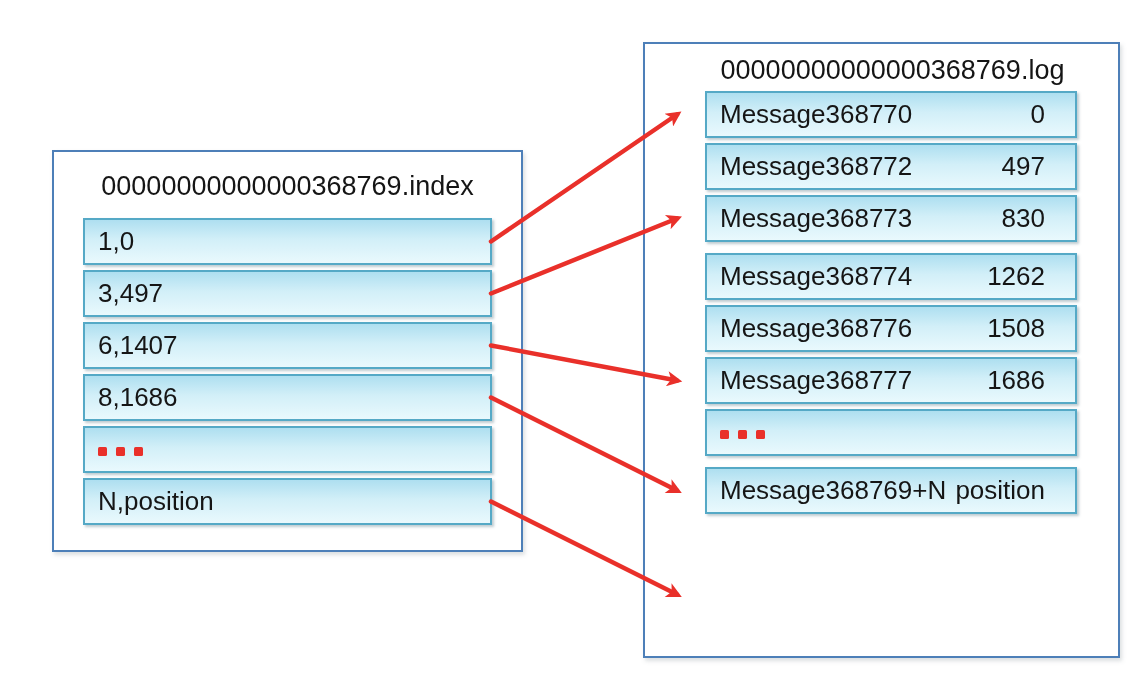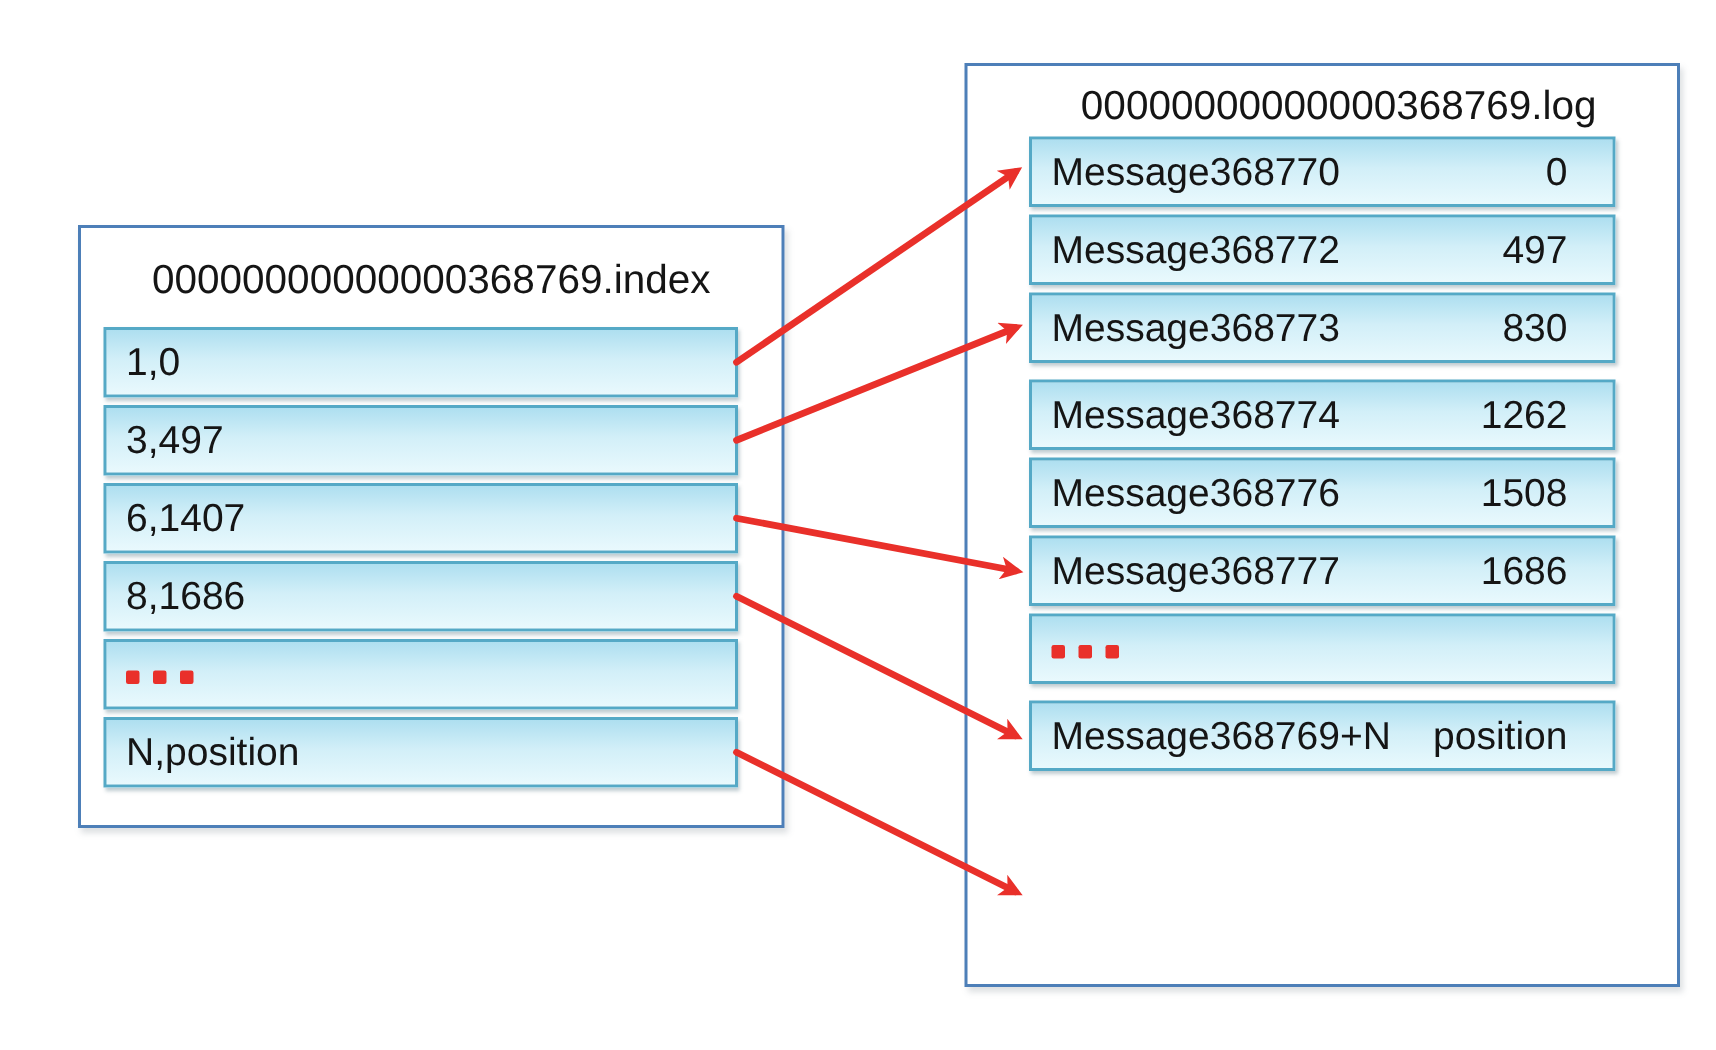--- a/index.html
+++ b/index.html
@@ -38,22 +38,22 @@
     text-align: center;
     color: var(--text-color);
     font-size: 27px;
     line-height: 32px;
     white-space: nowrap;
   }
   .index-box .box-title { padding-top: 18px; }
   .log-box   .box-title { padding-top: 10px; margin-left: 22px; }
 
   .rows { display: block; }
-  .index-box .rows { margin: 16px 29px 0 15px; }
-  .log-box   .rows { margin: 5px 41px 0 41px; }
+  .index-box .rows { margin: 16px 29px 0 29px; }
+  .log-box   .rows { margin: 5px 41px 0 60px; }
 
   .row {
     height: 47px;
     margin-bottom: 5px;
     border: 2px solid var(--row-border);
     background: linear-gradient(180deg,
       var(--row-grad-top) 0%,
       var(--row-grad-mid) 45%,
       var(--row-grad-bottom) 100%);
     box-shadow: 1.5px 2px 2.5px rgba(110,140,150,0.45);

